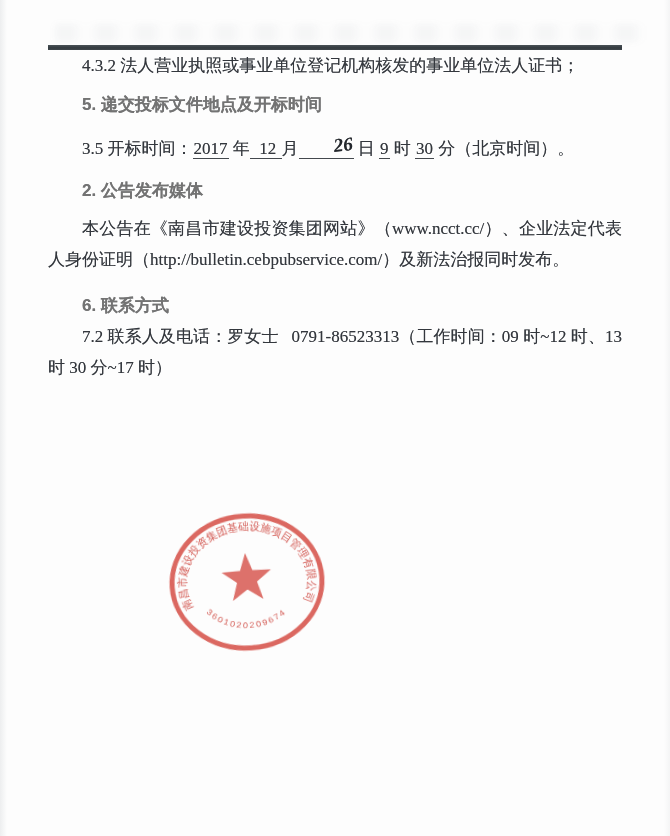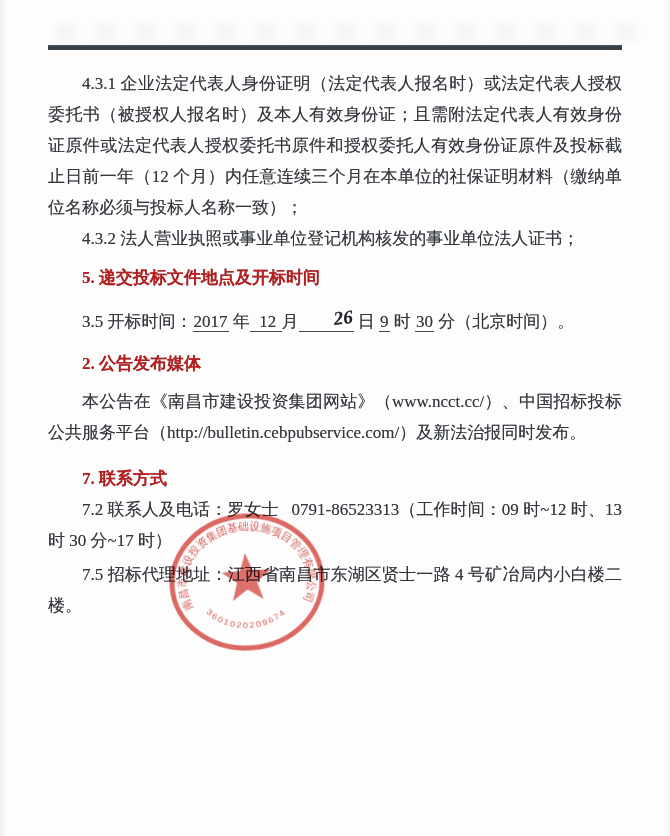--- a/index.html
+++ b/index.html
@@ -24,22 +24,22 @@
     background:linear-gradient(180deg,#4a5257 0%,#343b40 55%,#3f464b 100%);
   }
   .content{
     position:absolute;left:48px;top:50px;width:574px;
     font-size:17px;line-height:31px;color:#33373d;
     text-align:justify;
     text-shadow:0 0 .5px rgba(51,55,61,.55);
   }
   .content p{margin:0;text-indent:2em;}
   .heading{
-    font-family:Liberation Serif, serif;
-    font-weight:bold;color:#b91c1c;text-indent:0;
+    font-family:Liberation Sans, sans-serif;
+    font-weight:bold;color:#737373;text-indent:0;
   }
   .mt18{margin-top:18px!important;} .mt8{margin-top:8px!important;}
   .mt13{margin-top:13px!important;} .mt2{margin-top:2px!important;}
   .mt11{margin-top:11px!important;} .mt7{margin-top:7px!important;}
   .mt15{margin-top:15px!important;} .mt12{margin-top:12px!important;}
   .mt3{margin-top:3px!important;}
   .uv{border-bottom:1.5px solid #43484d;padding:0 1px;}
   .hand{
     display:inline-block;
     font-style:italic;font-weight:bold;font-size:19px;line-height:17px;
@@ -59,41 +59,39 @@
 
 <div class="page">
 
   <div class="edge-left"></div>
   <div class="edge-right"></div>
   <div class="ghost-top"></div>
   <div class="rule"></div>
 
   <div class="content">
 
-    <p class="mt18">4.3.1 企业法定代表人身份证明（法定代表人报名时）或法定代表人授权委托书（被授权人报名时）及本人有效身份证；且需附法定代表人有效身份证原件或法定代表人授权委托书原件和授权委托人有效身份证原件及投标截止日前一年（12 个月）内任意连续三个月在本单位的社保证明材料（缴纳单位名称必须与投标人名称一致）；</p>
 
     <p>4.3.2 法人营业执照或事业单位登记机构核发的事业单位法人证书；</p>
 
     <p class="heading mt8">5. 递交投标文件地点及开标时间</p>
 
     <p class="mt13"><span>3.5 开标时间：</span><span class="uv">2017</span><span> 年</span><span class="uv">&nbsp;&nbsp;12&nbsp;</span><span>月</span><span class="uv"><span class="hand">26</span></span><span> 日 </span><span class="uv">9</span><span> 时 </span><span class="uv">30</span><span> 分</span><span>（北京时间）。</span></p>
 
 
     <p class="heading mt11">2. 公告发布媒体</p>
 
-    <p class="mt7">本公告在《南昌市建设投资集团网站》（www.ncct.cc/）、中国招标投标公共服务平台（http://bulletin.cebpubservice.com/）及新法治报同时发布。</p>
+    <p class="mt7">本公告在《南昌市建设投资集团网站》（www.ncct.cc/）、企业法定代表人身份证明（http://bulletin.cebpubservice.com/）及新法治报同时发布。</p>
 
-    <p class="heading mt15">7. 联系方式</p>
+    <p class="heading mt15">6. 联系方式</p>
 
 
     <p>7.2 联系人及电话：罗女士&nbsp;&nbsp;&nbsp;0791-86523313（工作时间：09 时~12 时、13 时 30 分~17 时）</p>
 
 
 
-    <p class="mt3">7.5 招标代理地址：江西省南昌市东湖区贤士一路 4 号矿冶局内小白楼二楼。</p>
 
   </div>
 
   <svg class="seal" viewBox="0 0 170 150" xmlns="http://www.w3.org/2000/svg">
     <defs>
       <path id="sealTopArc" d="M 29.7 97 A 61 52 0 1 1 140.3 97" fill="none"></path>
       <path id="sealBottomArc" d="M 40.8 101.4 A 54 46 0 0 0 129.2 101.4" fill="none"></path>
     </defs>
     <ellipse cx="85" cy="75" rx="75" ry="66" fill="none" stroke="#d5453c" stroke-width="5" stroke-opacity="0.85"></ellipse>
     <path d="M85,46 L91.2,63.5 L109.7,64 L95,75.2 L100.3,93 L85,82.5 L69.7,93 L75,75.2 L60.3,64 L78.8,63.5 Z" fill="#d5453c" fill-opacity="0.8"></path>

